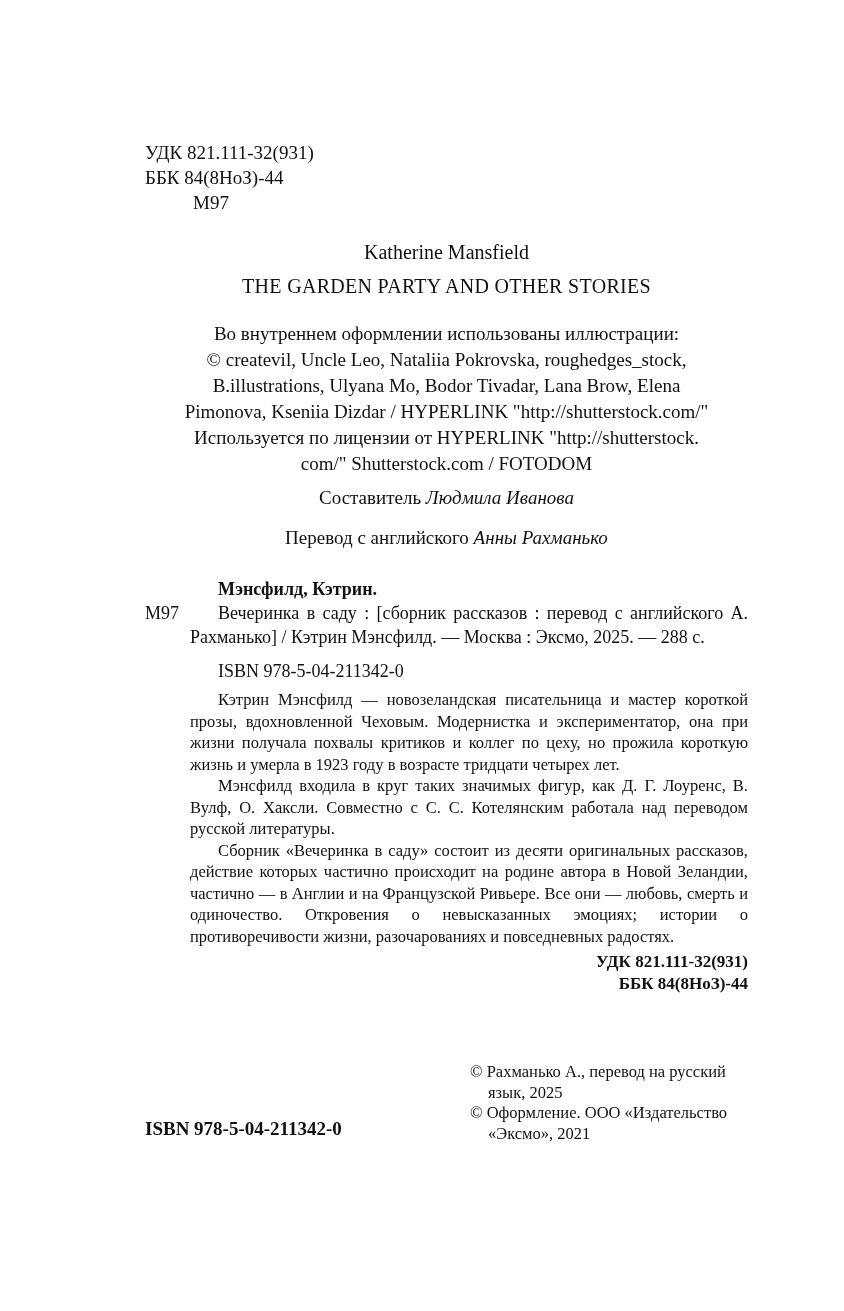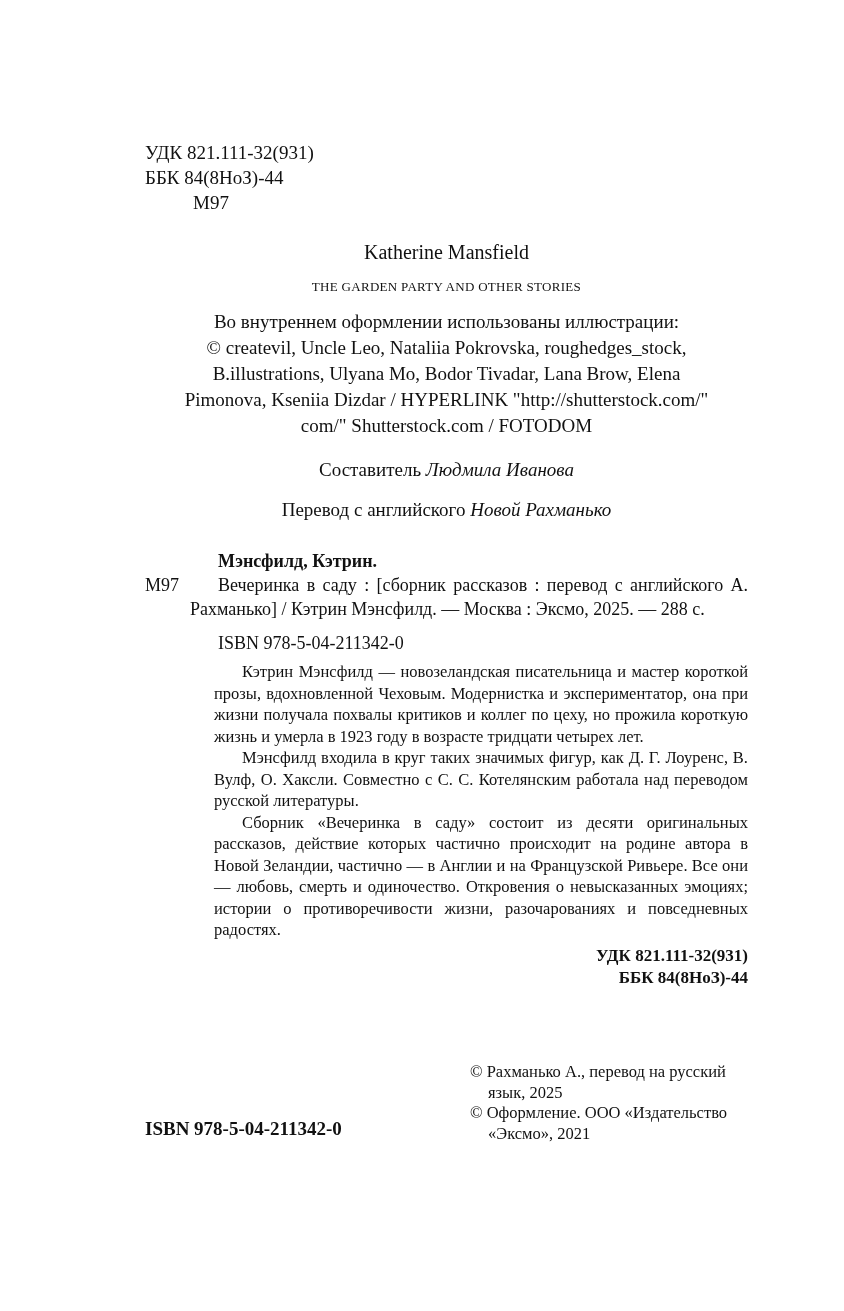--- a/index.html
+++ b/index.html
@@ -24,29 +24,29 @@
     margin-bottom: 24px;
   }
   .top-codes .code-line { padding-left: 48px; }
   .center { text-align: center; }
   .author-line {
     font-size: 20px;
     line-height: 27px;
     margin-bottom: 7px;
   }
   .title-line {
-    font-size: 13px;
+    font-size: 20px;
     line-height: 27px;
     letter-spacing: 0.3px;
-    margin-bottom: 9px;
+    margin-bottom: 21px;
   }
   .credits {
     font-size: 19px;
     line-height: 26px;
-    margin-bottom: 18px;
+    margin-bottom: 8px;
   }
   .compiler {
     font-size: 19px;
     line-height: 26px;
     margin-bottom: 14px;
     margin-top: 7px;
   }
   .translation {
     font-size: 19px;
     line-height: 26px;
@@ -77,21 +77,21 @@
     font-size: 18px;
     line-height: 24px;
     margin: 10px 0 6px 73px;
   }
   .annotation {
     margin-left: 45px;
     font-size: 16.5px;
     line-height: 21.5px;
     text-align: justify;
   }
-  .annotation p { text-indent: 28px; margin-left: 24px; }
+  .annotation p { text-indent: 28px; }
   .footer-codes {
     margin-top: 4px;
     text-align: right;
     font-weight: bold;
     font-size: 17px;
     line-height: 22px;
   }
   .copyright-block {
     position: absolute;
     left: 470px;
@@ -125,29 +125,30 @@
   </div>
 
   <div class="author-line center">Katherine Mansfield</div>
   <div class="title-line center">THE GARDEN PARTY AND OTHER STORIES</div>
 
   <div class="credits center">
     <div>Во внутреннем оформлении использованы иллюстрации:</div>
     <div>© createvil, Uncle Leo, Nataliia Pokrovska, roughedges_stock,</div>
     <div>B.illustrations, Ulyana Mo, Bodor Tivadar, Lana Brow, Elena</div>
     <div>Pimonova, Kseniia Dizdar /  HYPERLINK "http://shutterstock.com/"</div>
+    <div>Используется по лицензии от  HYPERLINK "http://shutterstock.</div>
     <div>com/" Shutterstock.com / FOTODOM</div>
   </div>
 
   <div class="compiler center">
     <span>Составитель </span><span class="italic">Людмила Иванова</span>
   </div>
 
   <div class="translation center">
-    <span>Перевод с английского </span><span class="italic">Новой Рахманько</span>
+    <span>Перевод с английского </span><span class="italic">Анны Рахманько</span>
   </div>
 
   <div class="catalog">
     <span class="margin-code">М97</span>
     <div class="catalog-author">Мэнсфилд, Кэтрин.</div>
     <div class="catalog-desc">Вечеринка в саду : [сборник рассказов : перевод с английского А. Рахманько] / Кэтрин Мэнсфилд. — Москва : Эксмо, 2025. — 288 с.</div>
   </div>
 
   <div class="isbn-line">ISBN 978-5-04-211342-0</div>
 

